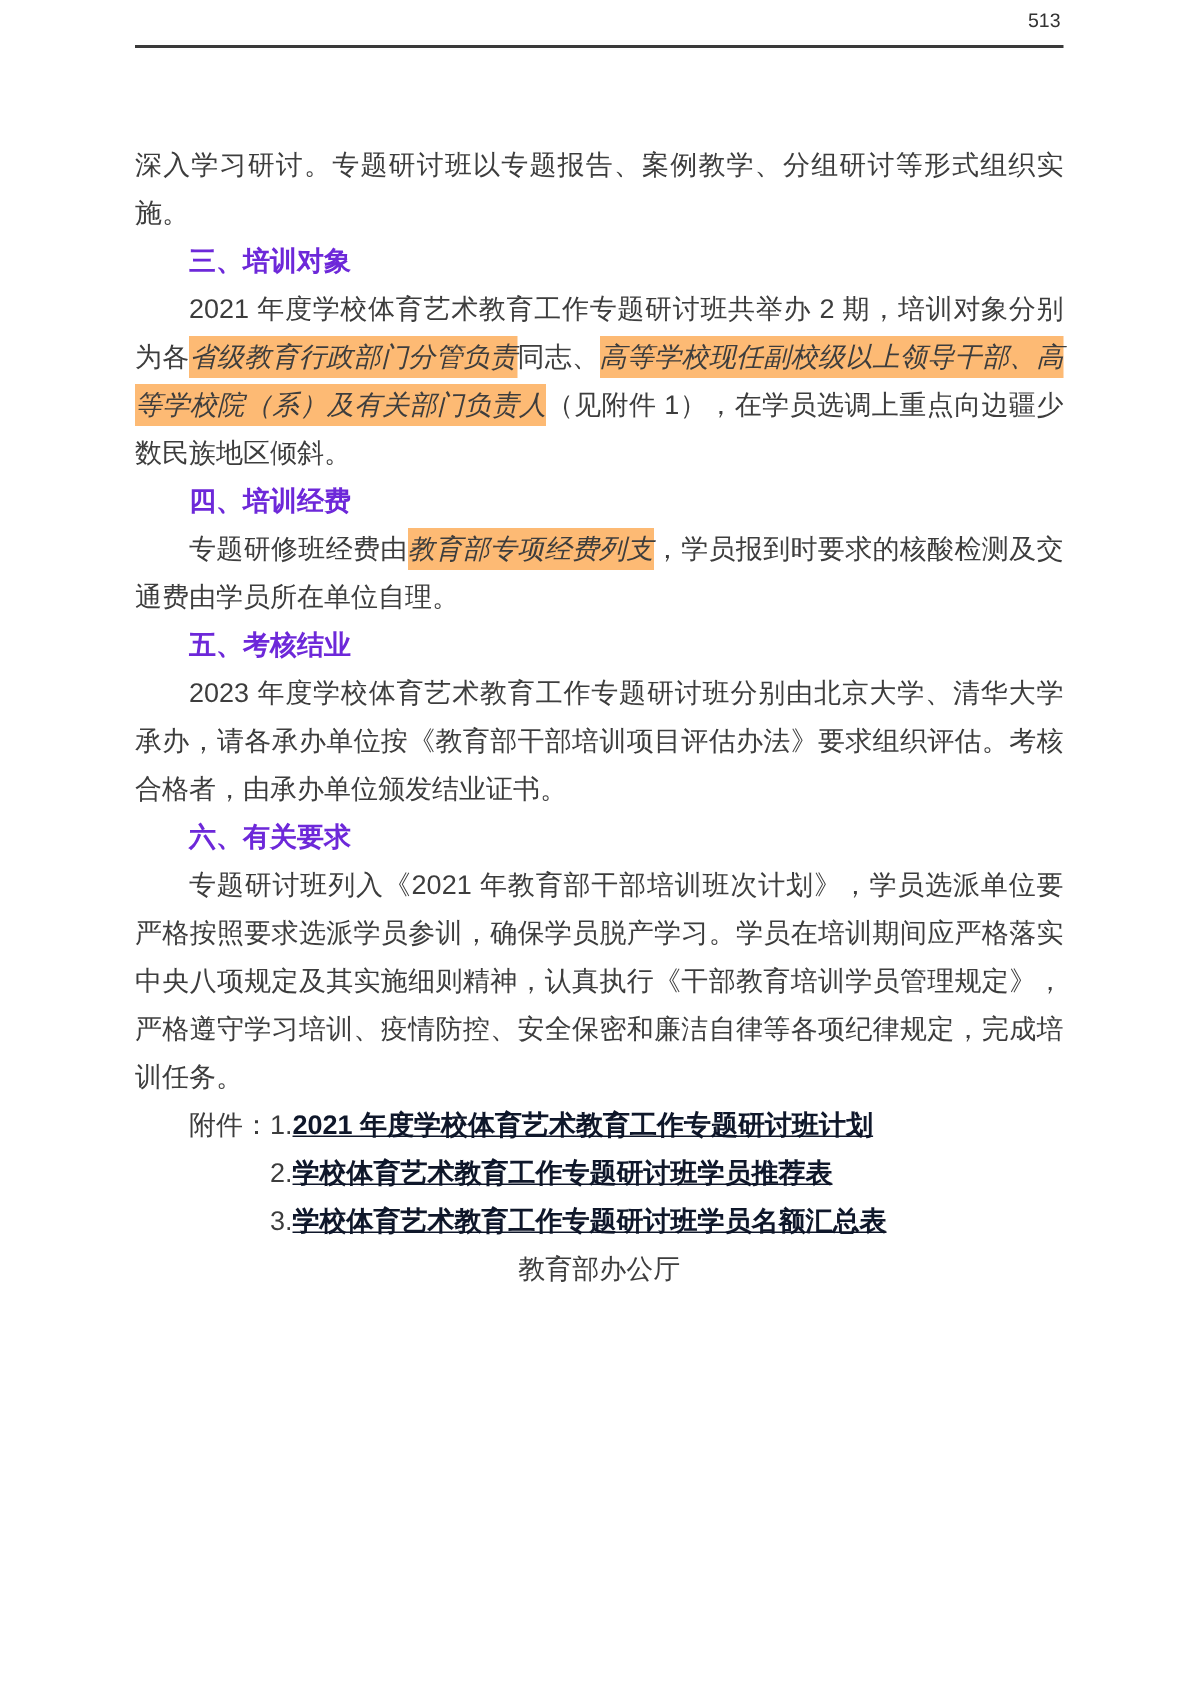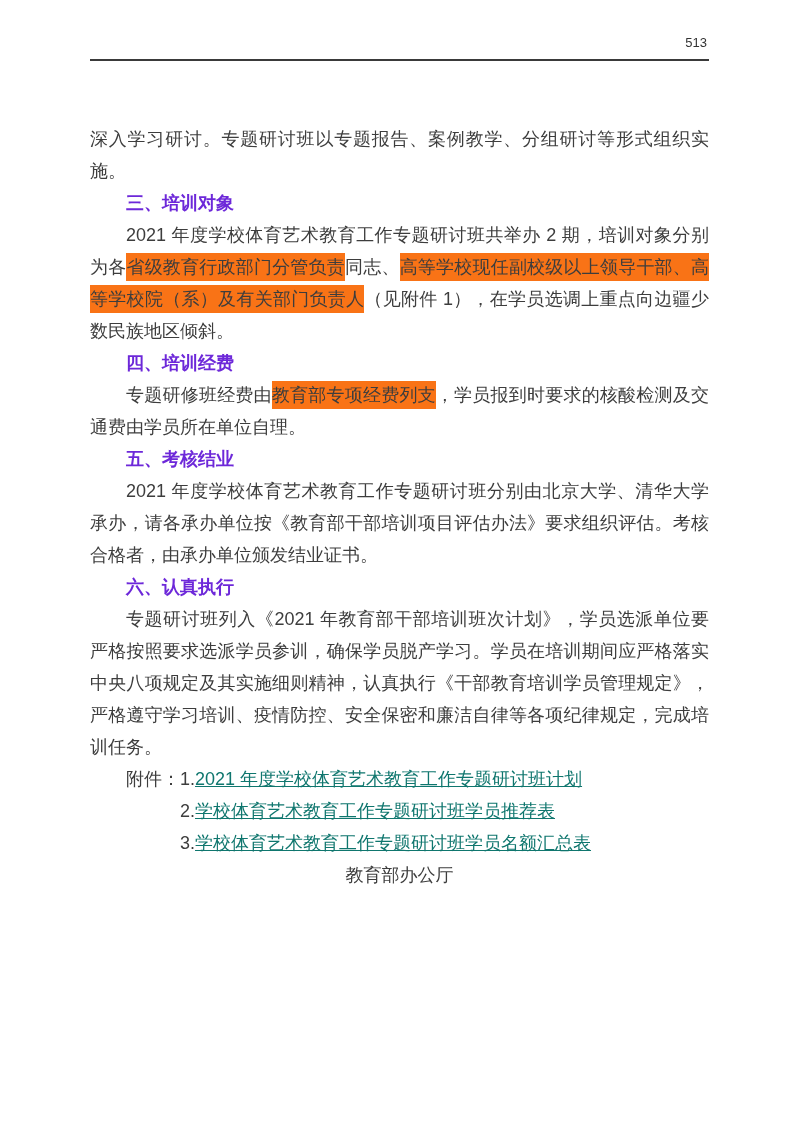--- a/index.html
+++ b/index.html
@@ -12,21 +12,20 @@
     padding: 6px 84px 0 90px;
     font-family: "Liberation Sans", sans-serif;
     overflow: hidden;
   }
   .page-number {
     text-align: right;
     font-size: 13px;
     line-height: 16px;
     color: #333333;
     padding-right: 2px;
-    margin-top: 29px;
   }
   .header-rule {
     margin-top: 8px;
     border: 0;
     border-bottom: 2px solid #3a3a3a;
     height: 0;
   }
   .content {
     margin-top: 62px;
     font-size: 18px;
@@ -38,33 +37,35 @@
   .content h2 {
     font-size: 18px;
     font-weight: 700;
     text-indent: 2em;
     text-align: left;
     color: #6d28d9;
   }
   .para { text-indent: 2em; }
   .para.no-indent { text-indent: 0; }
   mark {
-    background: #f97316;
+    background: #fdba74;
     color: inherit;
     padding: 4px 0;
+    font-style: italic;
   }
   .attachments { padding-left: 2em; text-align: center; }
   .att-line { display: flex; align-items: baseline; }
   .att-line.cont { padding-left: 3em; }
   .att-label { white-space: pre; }
   .att-num { white-space: pre; }
   a.att-link {
-    color: #0f766e;
+    color: #0f172a;
     text-decoration: underline;
     cursor: pointer;
+    font-weight: bold;
   }
   .signature { text-align: center; }
 </style>
 </head>
 <body>
 
 <div class="page">
 
   <div class="page-number">513</div>
   <hr class="header-rule">
@@ -73,23 +74,23 @@
 
     <p class="para no-indent">深入学习研讨。专题研讨班以专题报告、案例教学、分组研讨等形式组织实施。</p>
 
     <h2>三、培训对象</h2>
     <p class="para"><span>2021 年度学校体育艺术教育工作专题研讨班共举办 2 期，培训对象分别为各</span><mark>省级教育行政部门分管负责</mark><span>同志、</span><mark>高等学校现任副校级以上领导干部、高等学校院（系）及有关部门负责人</mark><span>（见附件 1），在学员选调上重点向边疆少数民族地区倾斜。</span></p>
 
     <h2>四、培训经费</h2>
     <p class="para"><span>专题研修班经费由</span><mark>教育部专项经费列支</mark><span>，学员报到时要求的核酸检测及交通费由学员所在单位自理。</span></p>
 
     <h2>五、考核结业</h2>
-    <p class="para">2021 年度学校体育艺术教育工作专题研讨班分别由北京大学、清华大学承办，请各承办单位按《教育部干部培训项目评估办法》要求组织评估。考核合格者，由承办单位颁发结业证书。</p>
+    <p class="para">2023 年度学校体育艺术教育工作专题研讨班分别由北京大学、清华大学承办，请各承办单位按《教育部干部培训项目评估办法》要求组织评估。考核合格者，由承办单位颁发结业证书。</p>
 
-    <h2>六、认真执行</h2>
+    <h2>六、有关要求</h2>
     <p class="para">专题研讨班列入《2021 年教育部干部培训班次计划》，学员选派单位要严格按照要求选派学员参训，确保学员脱产学习。学员在培训期间应严格落实中央八项规定及其实施细则精神，认真执行《干部教育培训学员管理规定》，严格遵守学习培训、疫情防控、安全保密和廉洁自律等各项纪律规定，完成培训任务。</p>
 
 
     <div class="attachments">
       <div class="att-line">
           <span class="att-label">附件：</span>
           <span class="att-num">1.</span>
           <a class="att-link">2021 年度学校体育艺术教育工作专题研讨班计划</a>
         </div>
       <div class="att-line cont">

